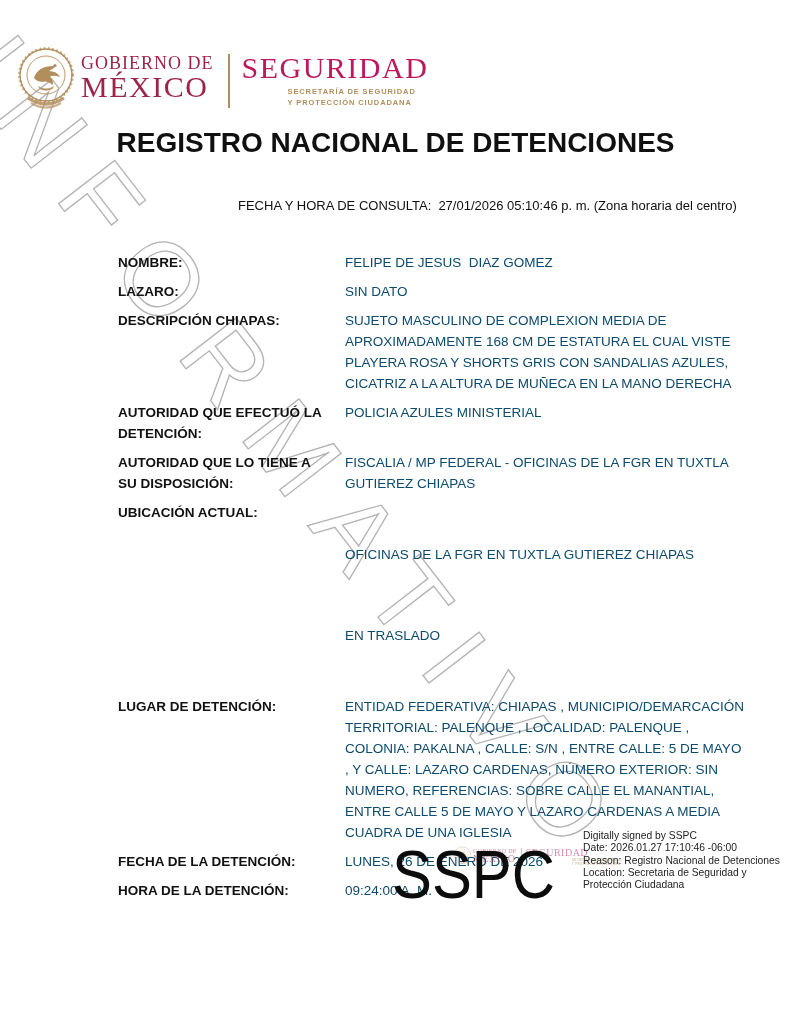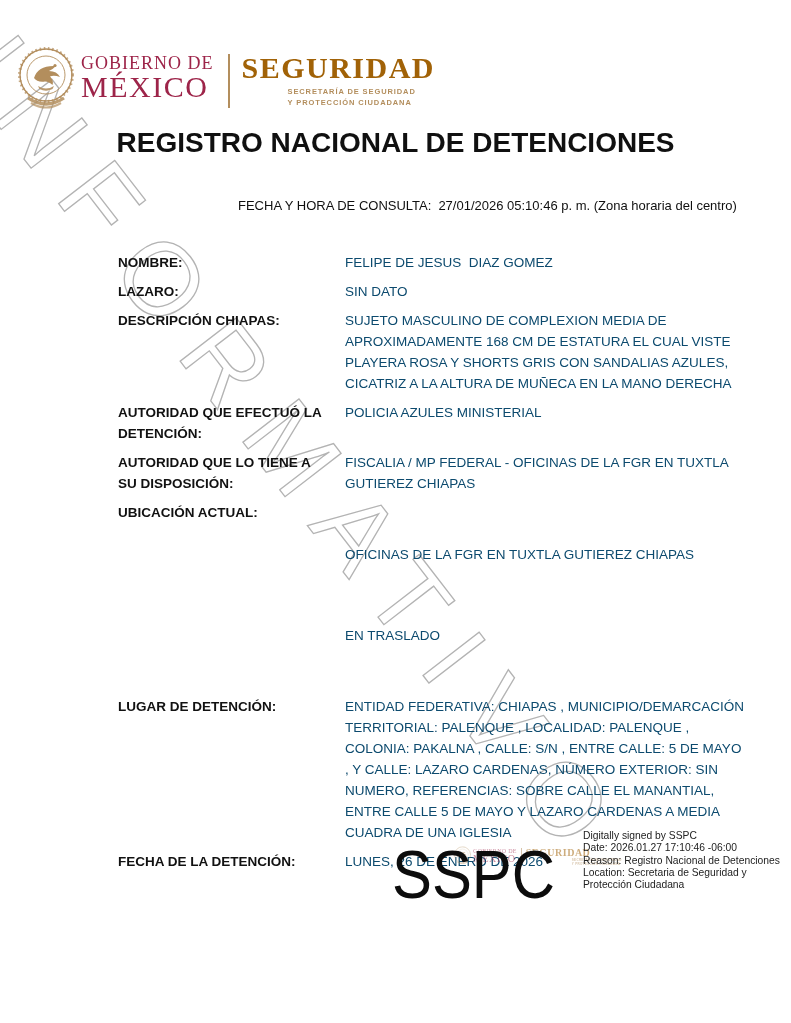--- a/index.html
+++ b/index.html
@@ -21,21 +21,21 @@
   }
 
   
   .header { position:absolute; left:18px; top:46px; z-index:2; display:flex; align-items:flex-start; }
   .seal svg { display:block; }
   .gob-text { margin-left:7px; color:#9D2449; font-family:"Liberation Serif","DejaVu Serif",serif; font-weight:normal; padding-top:7px; }
   .gob-line1 { font-size:18px; letter-spacing:1px; }
   .gob-line2 { font-size:30px; letter-spacing:1.5px; margin-top:-4px; }
   .logo-divider { width:2px; height:54px; background:#B38E5D; margin:8px 12px 0 14px; }
   .dep { padding-top:7px; }
-  .dep-name { font-family:"Liberation Serif","DejaVu Serif",serif; font-weight:bold; font-size:30px; color:#a16207; letter-spacing:1.5px; line-height:1; }
+  .dep-name { font-family:"Liberation Serif","DejaVu Serif",serif; font-weight:normal; font-size:30px; color:#be185d; letter-spacing:1.5px; line-height:1; }
   .dep-sub { margin-top:4px; font-size:7.5px; font-weight:bold; color:#B38E5D; letter-spacing:0.9px; line-height:1.4; }
   .dep-sub span { display:block;margin-left:46px; }
 
   
   .doc-title {
     position:absolute; left:0; top:127px; width:100%; z-index:2;
     text-align:center; font-size:28px; font-weight:bold; color:#101010;
   }
   .consulta { position:absolute; left:238px; top:198px; z-index:2; font-size:13px; color:#101010; }
   .consulta .val { margin-left:7px; }
@@ -156,20 +156,24 @@
     <div class="field-row">
       <div class="field-label">LUGAR DE DETENCIÓN:</div>
       <div class="field-value">ENTIDAD FEDERATIVA: CHIAPAS , MUNICIPIO/DEMARCACIÓN TERRITORIAL: PALENQUE , LOCALIDAD: PALENQUE , COLONIA: PAKALNA , CALLE: S/N , ENTRE CALLE: 5 DE MAYO , Y CALLE: LAZARO CARDENAS, NÚMERO EXTERIOR: SIN NUMERO, REFERENCIAS: SOBRE CALLE EL MANANTIAL, ENTRE CALLE 5 DE MAYO Y LAZARO CARDENAS A MEDIA CUADRA DE UNA IGLESIA</div>
     </div>
 
     <div class="field-row">
       <div class="field-label">FECHA DE LA DETENCIÓN:</div>
       <div class="field-value">LUNES, 26 DE ENERO DE 2026</div>
     </div>
 
+    <div class="field-row">
+      <div class="field-label">HORA DE LA DETENCIÓN:</div>
+      <div class="field-value">09:24:00 A. M.</div>
+    </div>
 
   </div>
 
   <div class="sig-area">
 
     <div class="mini-logo">
       <div class="seal">
         <svg width="17" height="20" viewBox="0 0 56 66">
           <g fill="none" stroke="#B38E5D">
             <circle cx="28" cy="29" r="26" stroke-width="1.4"></circle>

